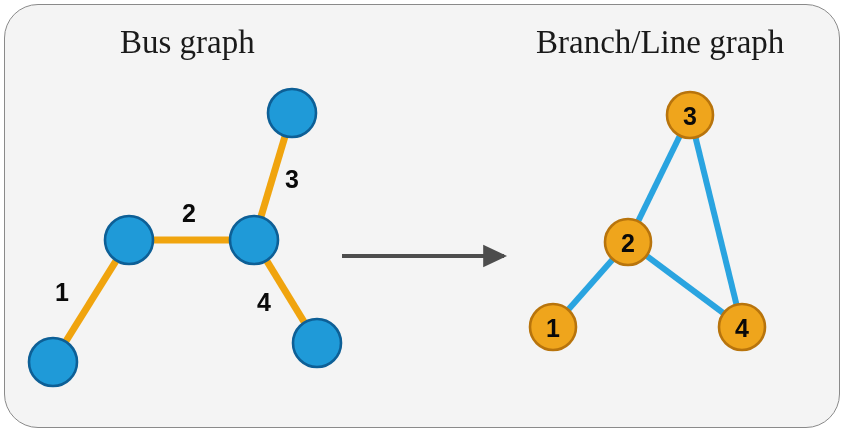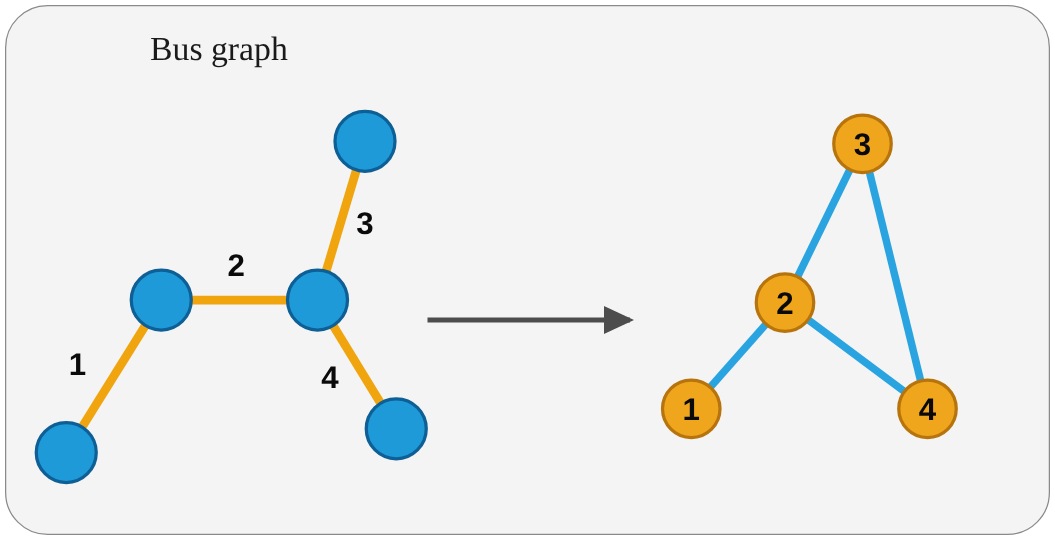--- a/index.html
+++ b/index.html
@@ -25,21 +25,21 @@
     width: 836px;
     height: 424px;
     box-sizing: border-box;
     background: #f4f4f4;
     border: 1.4px solid #8a8a8a;
     border-radius: 34px;
   }
   .panel-title {
     position: absolute;
     font-family: "Liberation Serif", "DejaVu Serif", serif;
-    font-size: 27px;
+    font-size: 33px;
     font-weight: 400;
     color: #1a1a1a;
     white-space: nowrap;
     line-height: 1;
   }
   #title-left  { left: 120px; top: 26px; }
   #title-right { left: 536px; top: 26px; }
 
   svg.graph-layer {
     position: absolute;
@@ -68,20 +68,21 @@
 </style>
 </head>
 <body>
 
 <div id="figure-root">
 
   <div class="panel"></div>
 
   <div class="panel-title" id="title-left">Bus graph</div>
 
+  <div class="panel-title" id="title-right">Branch/Line graph</div>
 
   <svg class="graph-layer" viewBox="0 0 844 432">
     <defs>
       <marker id="arrowhead" markerWidth="6" markerHeight="6" refX="5.2" refY="3" orient="auto" markerUnits="strokeWidth">
         <path d="M0,0.2 L6,3 L0,5.8 Z" fill="#4d4d4d"></path>
       </marker>
     </defs>
 
     <g id="bus-graph-edges">
         <line x1="53" y1="362" x2="129" y2="240" stroke="#f0a40e" stroke-width="7" stroke-linecap="butt"></line>

